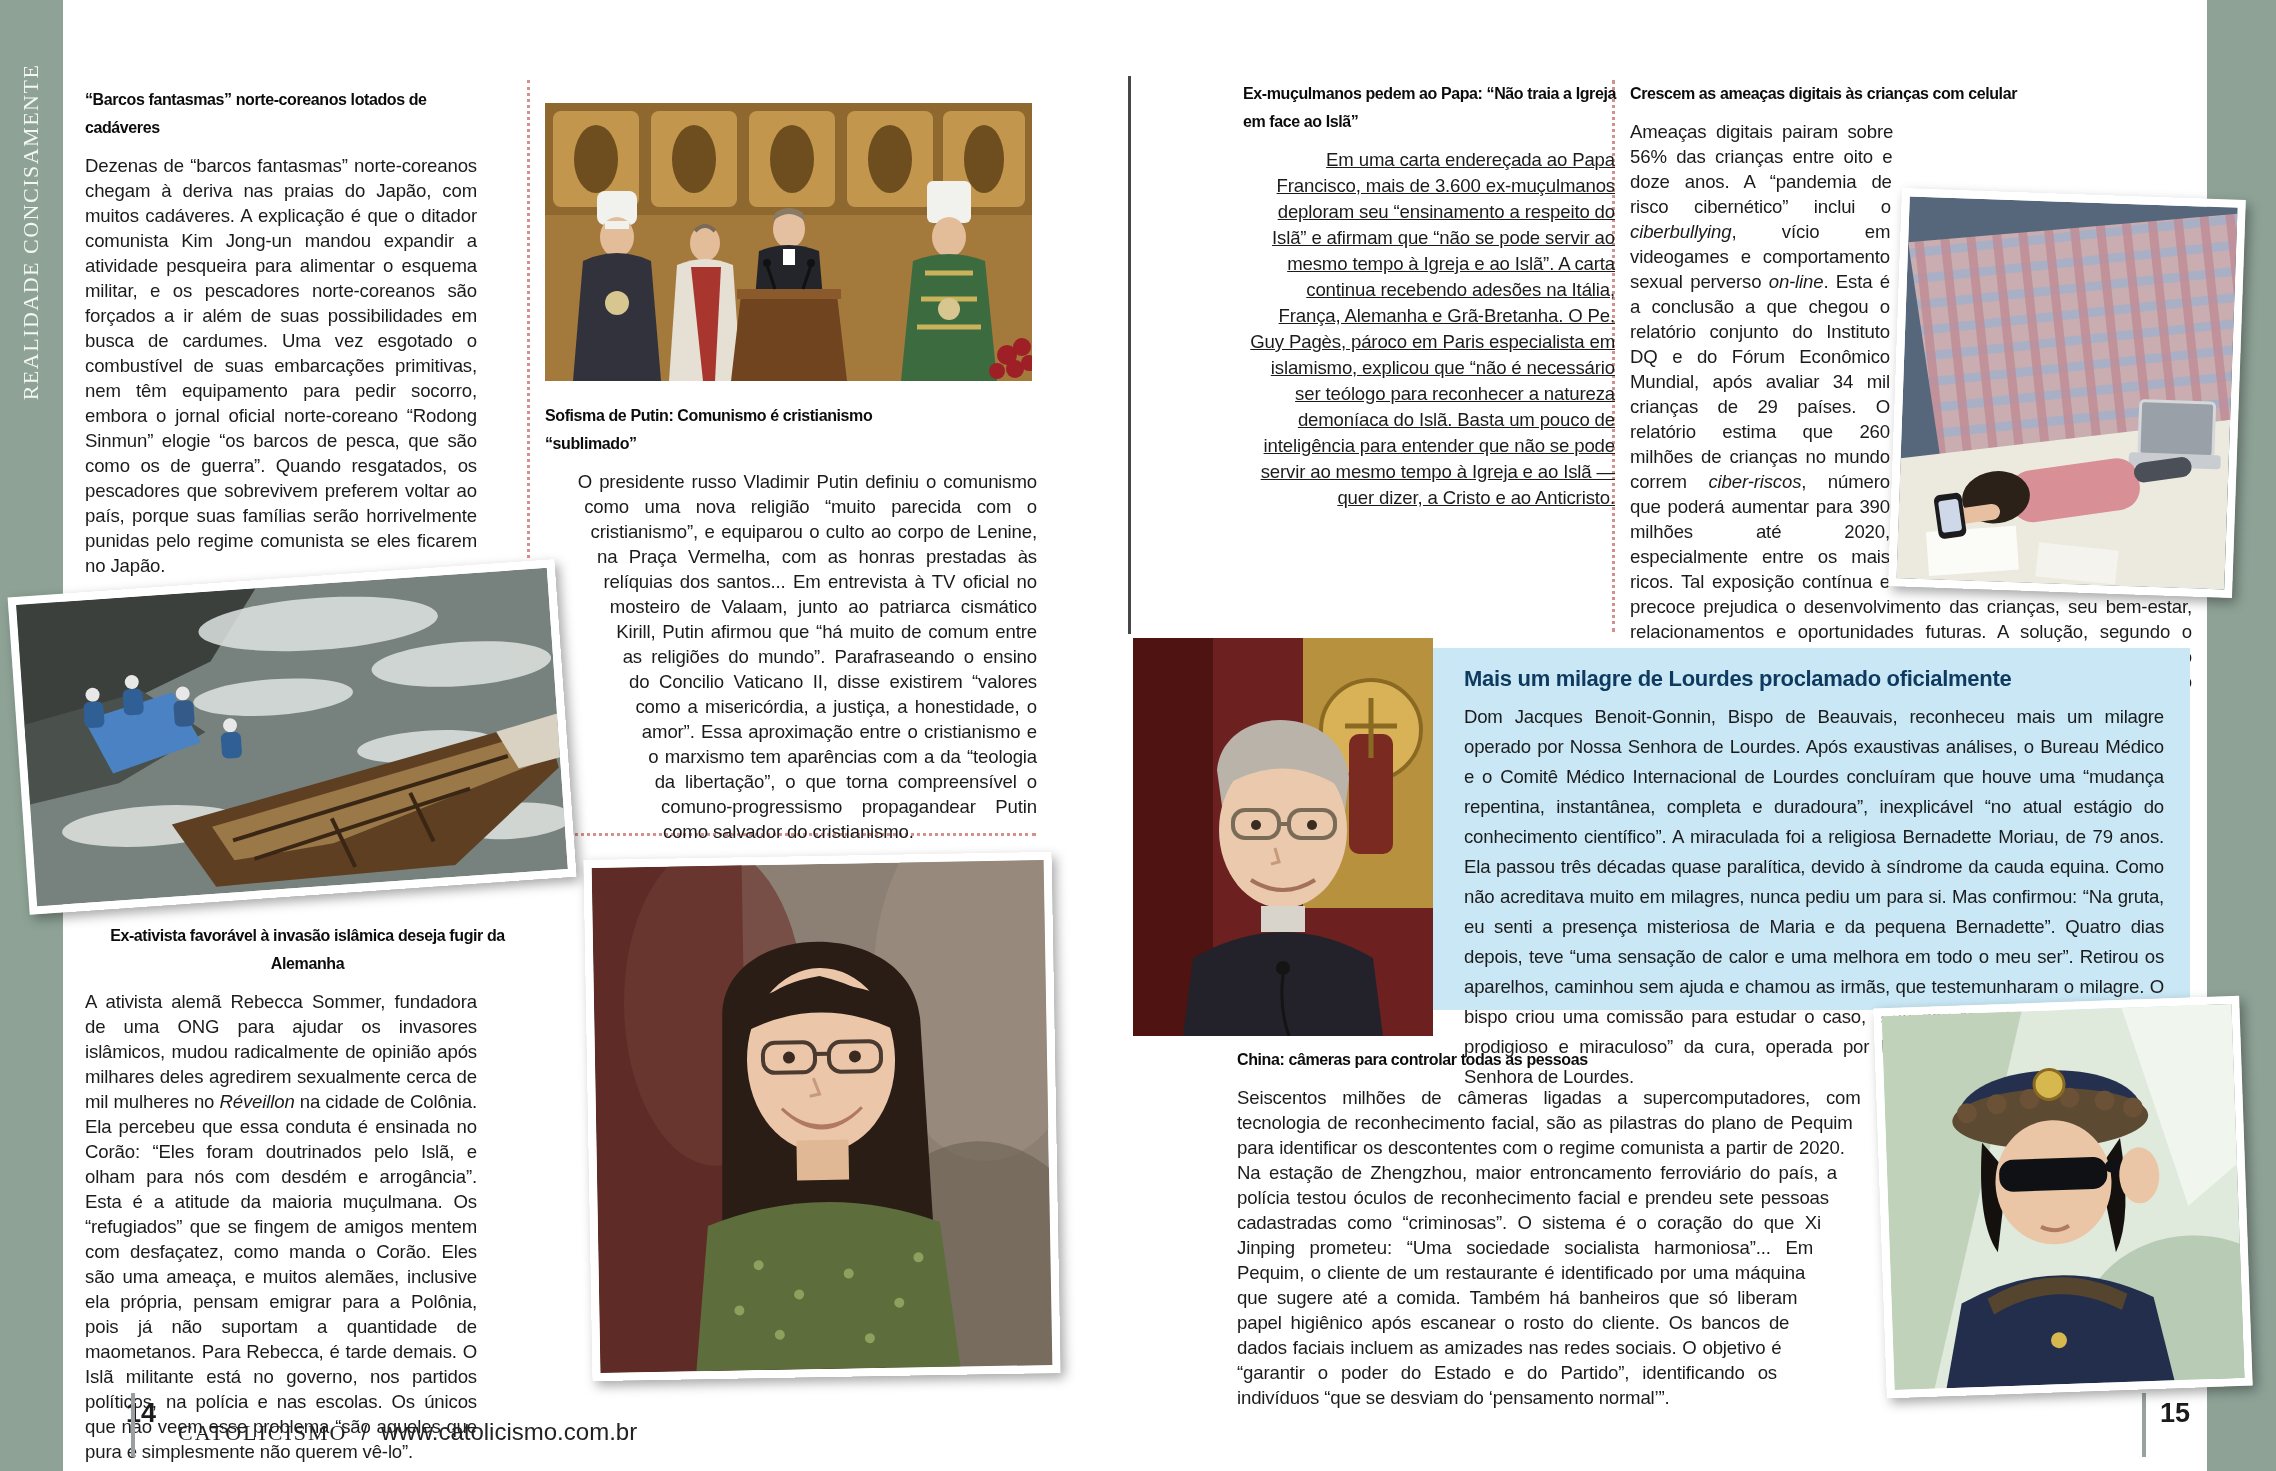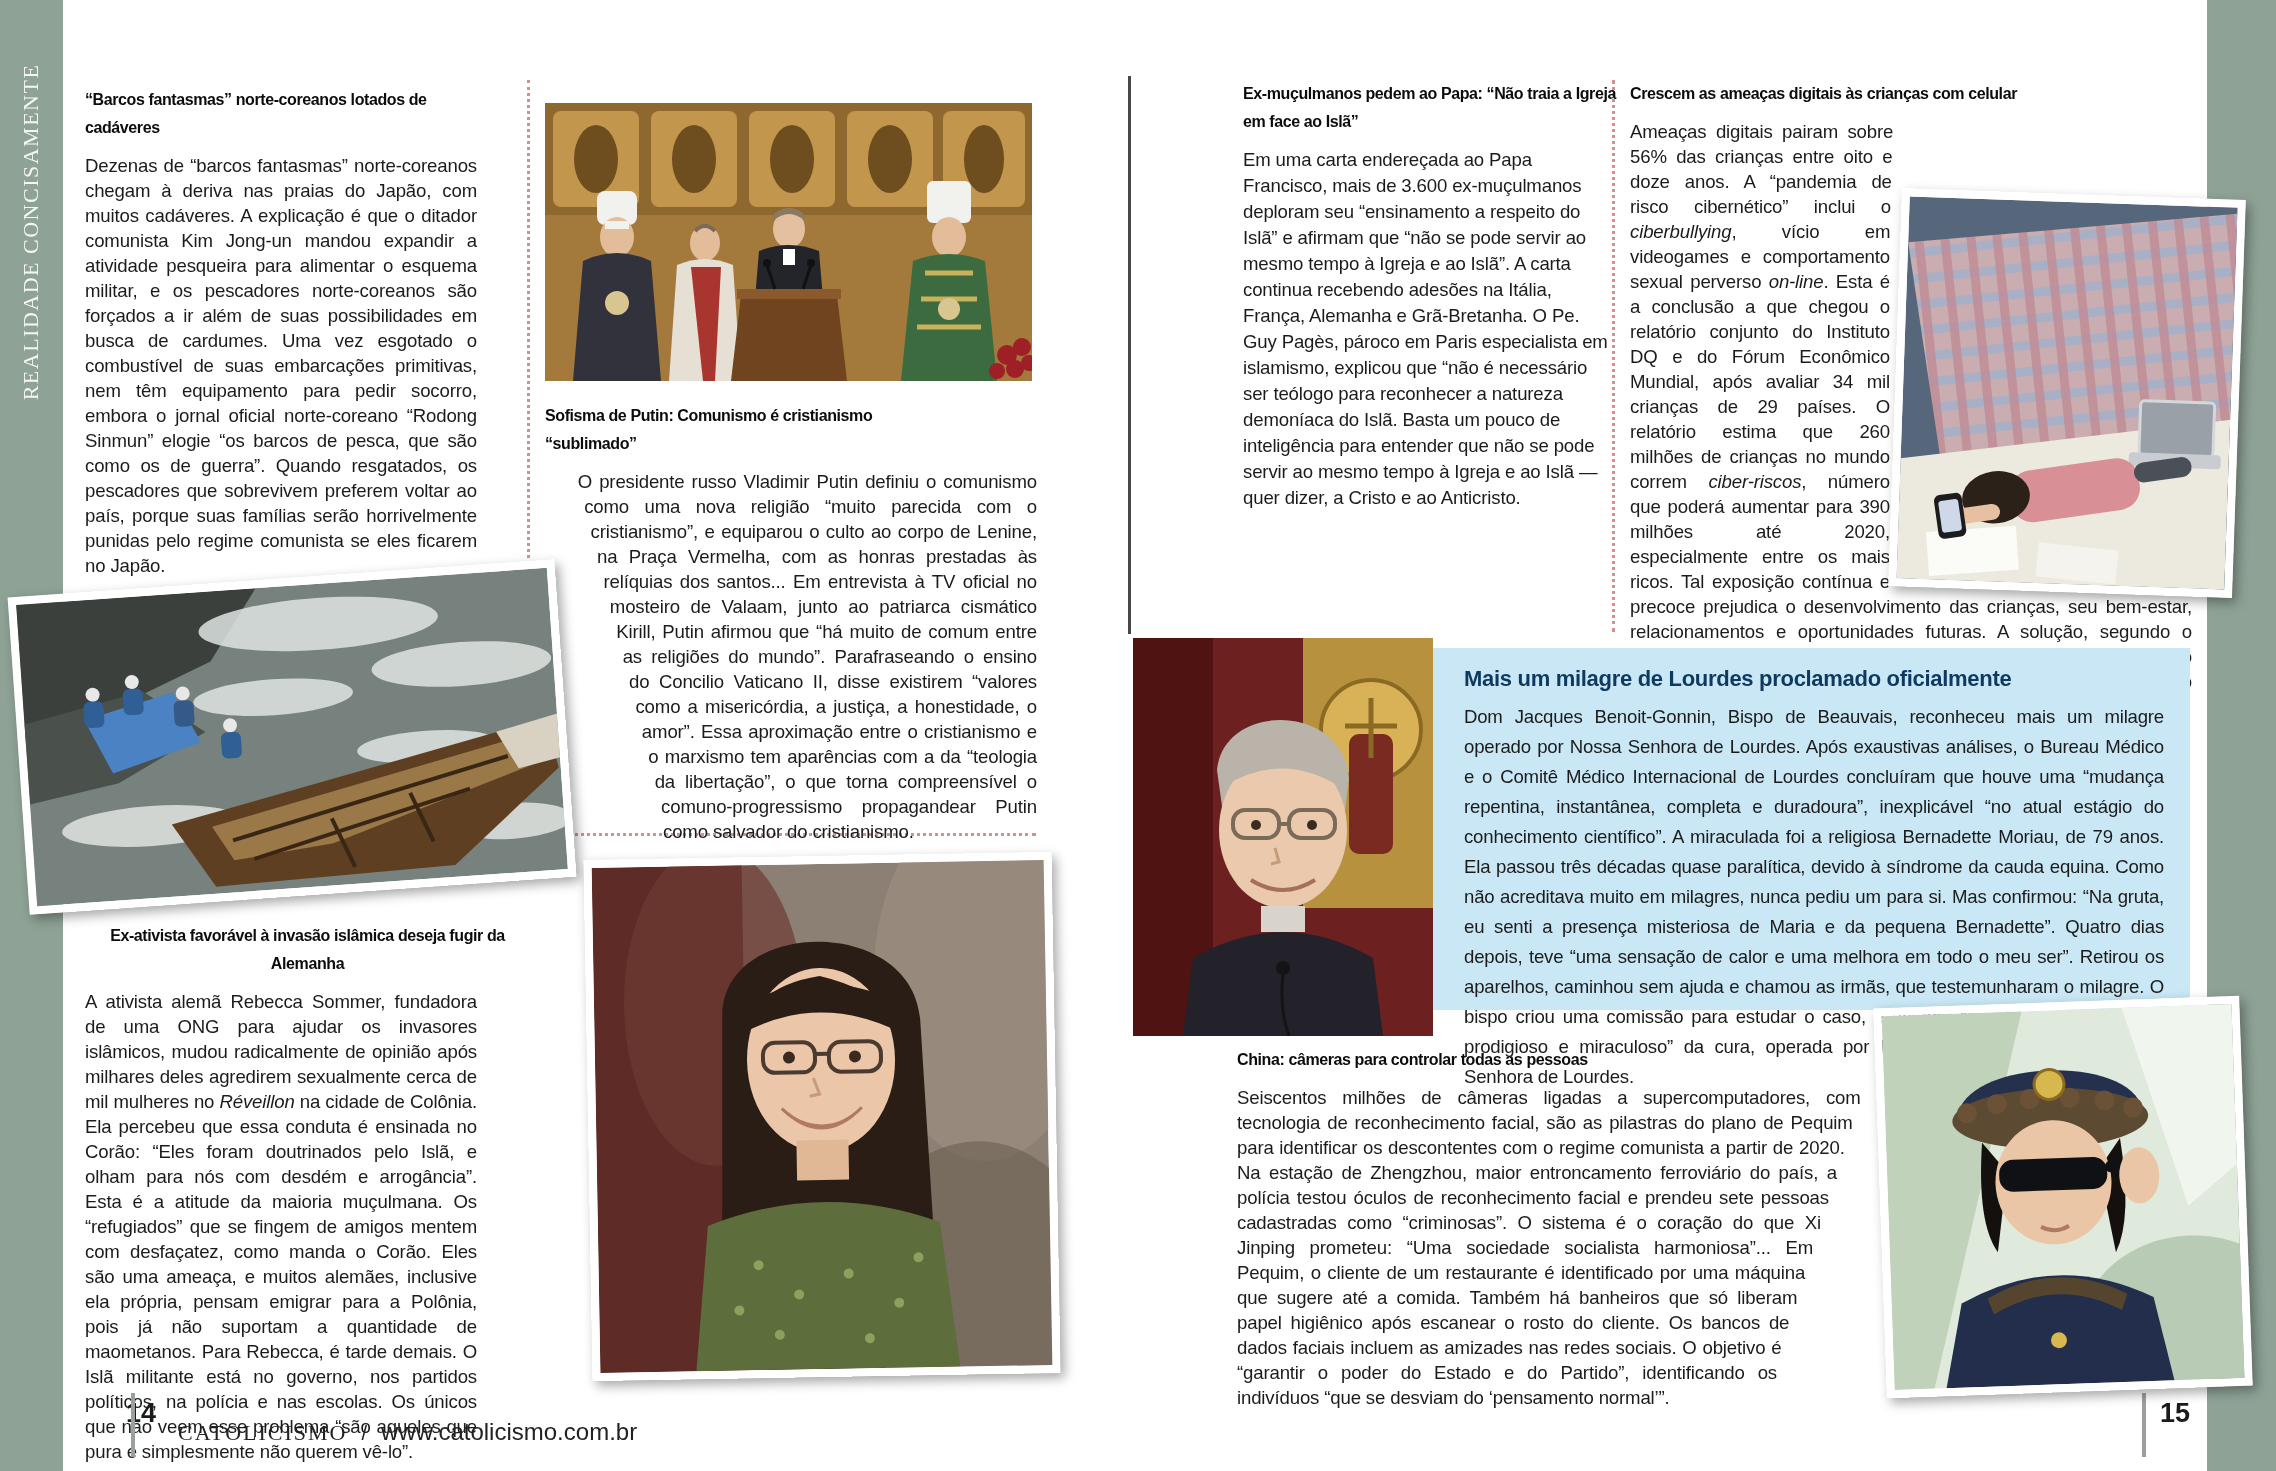--- a/index.html
+++ b/index.html
@@ -7,21 +7,21 @@
         font-family:"Liberation Sans",sans-serif;color:#1b1b1b;}
   .abs{position:absolute;}
   
   .sidebar{top:0;width:63px;height:1471px;background:#8ea296;}
   .vlabel-wrap{left:0;top:62px;width:63px;height:340px;display:flex;align-items:center;justify-content:center;}
   .vlabel{transform:rotate(-90deg);white-space:nowrap;font-family:"Liberation Serif",serif;
           font-size:22px;letter-spacing:1.5px;color:#f3f6f2;}
   
   h2.t{font-size:16px;line-height:28px;font-weight:bold;letter-spacing:-0.4px;margin:0 0 11px 0;color:#0c0c0c;}
   .body{font-size:18.6px;line-height:25px;text-align:justify;letter-spacing:-0.15px;}
-  .body.rag{text-align:left;line-height:26px;}
+  .body.rag{text-align:right;line-height:26px;text-decoration:underline;}
   .it{font-style:italic;}
   
   .dotv{width:0;border-left:3px dotted #d4908e;}
   .doth{height:0;border-top:3px dotted #d4908e;}
   .spine{width:3px;background:#474747;}
   
   .photo{box-shadow:4px 5px 12px rgba(0,0,0,.35);}
   .bordered{border:8px solid #ffffff;}
   .photo svg{display:block;}
   

